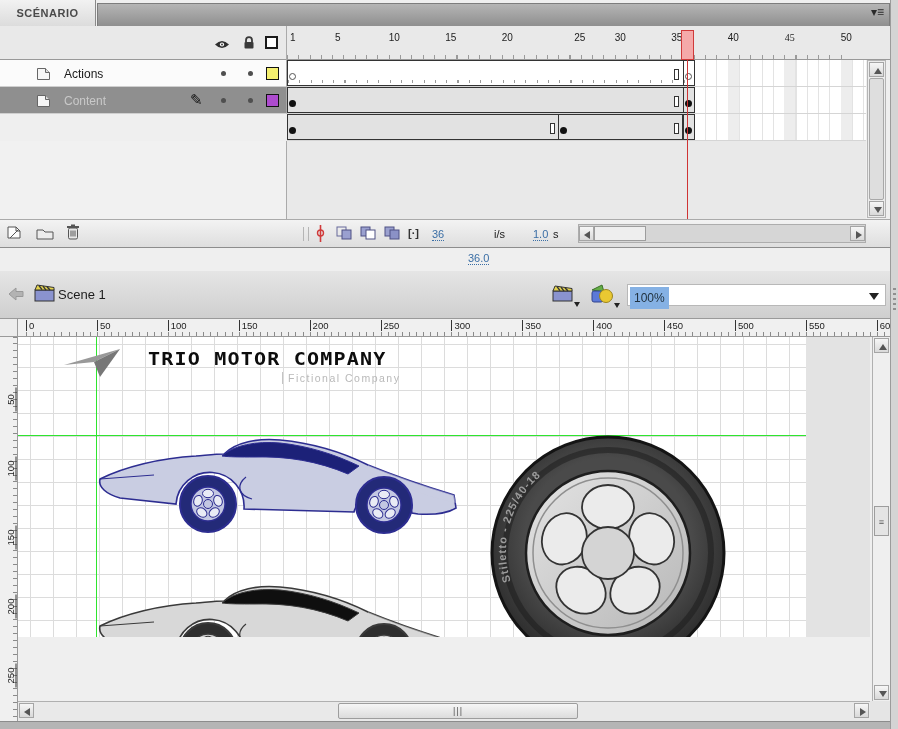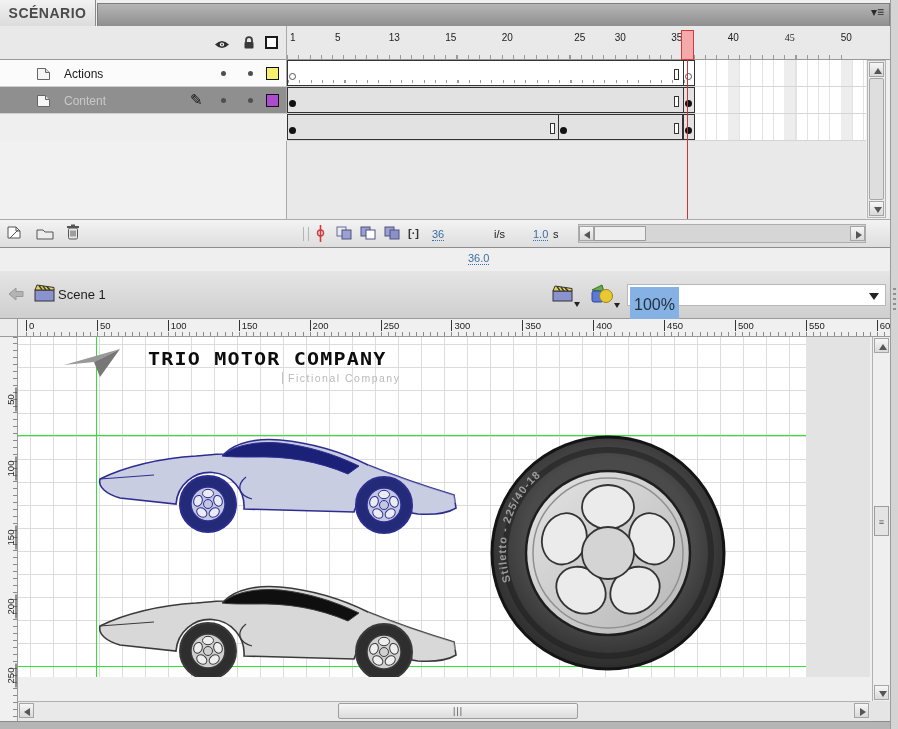--- a/index.html
+++ b/index.html
@@ -3,21 +3,21 @@
 <meta charset="utf-8">
 <style>
   html,body{margin:0;padding:0;background:#808080;}
   *{box-sizing:border-box;}
   #app{position:relative;width:898px;height:729px;background:#efefef;overflow:hidden;
        font-family:"Liberation Sans",sans-serif;color:#222;-webkit-font-smoothing:antialiased;}
 
   
   #tl-tabbar{position:absolute;left:0;top:0;width:898px;height:26px;background:#efefef;}
   #tl-tab{position:absolute;left:0;top:0;width:96px;height:26px;background:linear-gradient(#f2f2f2,#dcdcdc);
-          border-right:1px solid #8a8a8a;font-size:14px;font-weight:bold;color:#4a4a4a;
+          border-right:1px solid #8a8a8a;font-size:11px;font-weight:bold;color:#4a4a4a;
           letter-spacing:.5px;display:flex;align-items:center;justify-content:center;text-align:center;}
   #tl-tabrest{position:absolute;left:97px;top:3px;right:8px;height:23px;
           background:linear-gradient(#b5b5b5,#8f8f8f);border:1px solid #7d7d7d;border-bottom:none;}
   #tl-menu{position:absolute;right:14px;top:5px;font-size:12px;color:#2a2a2a;line-height:14px;}
 
   #tl-header{position:absolute;left:0;top:26px;width:890px;height:34px;background:#e9e9e9;border-bottom:1px solid #999;}
   #tl-header-left{position:absolute;left:0;top:0;width:287px;height:34px;border-right:1px solid #aaa;}
   .hd-ico{position:absolute;top:10px;}
   #hd-eye{left:214px;} #hd-lock{left:243px;} 
   #hd-square{left:265px;top:10px;width:13px;height:13px;border:2px solid #1a1a1a;background:#fff;}
@@ -88,35 +88,35 @@
 
   
   #edit-bar{position:absolute;left:0;top:271px;width:890px;height:48px;background:linear-gradient(#e5e5e5,#cfcfcf);border-bottom:1px solid #9a9a9a;}
   #eb-back{position:absolute;left:8px;top:16px;}
   #eb-sceneico{position:absolute;left:34px;top:13px;}
   #eb-scene{position:absolute;left:58px;top:16px;font-size:13px;color:#1c1c1c;}
   #eb-editscene{position:absolute;left:552px;top:13px;}
   #eb-editsym{position:absolute;left:590px;top:13px;}
   .mini-caret{position:absolute;right:-6px;bottom:0;width:0;height:0;border-left:3.5px solid transparent;border-right:3.5px solid transparent;border-top:5px solid #222;}
   #eb-zoom{position:absolute;left:627px;top:13px;width:259px;height:22px;background:#fff;border:1px solid #b8b8b8;}
-  #eb-zoomval{position:absolute;left:2px;top:2px;padding:9px 4px;font-size:16px;background:#85b1e4;color:#21323f;}
+  #eb-zoomval{position:absolute;left:2px;top:2px;padding:4px 4px;font-size:12px;background:#85b1e4;color:#21323f;}
   #eb-zoomarrow{position:absolute;right:6px;top:8px;width:0;height:0;border-left:5px solid transparent;border-right:5px solid transparent;border-top:7px solid #222;}
 
   
   #ruler-corner{position:absolute;left:0;top:319px;width:18px;height:18px;background:#ececec;border-right:1px solid #9a9a9a;border-bottom:1px solid #9a9a9a;}
   #h-ruler{position:absolute;left:18px;top:319px;width:872px;height:18px;background:#f0f0f0;border-bottom:1px solid #9a9a9a;
      background-image:repeating-linear-gradient(90deg,#8a8a8a 0,#8a8a8a 1px,transparent 1px,transparent 7.09px);
      background-size:860px 4px;background-repeat:no-repeat;background-position:8px bottom;}
   .h-num{position:absolute;top:1px;font-size:9.5px;color:#222;border-left:1px solid #333;padding-left:2px;line-height:11px;}
   #v-ruler{position:absolute;left:0;top:337px;width:18px;height:385px;background:#f0f0f0;border-right:1px solid #9a9a9a;
      background-image:repeating-linear-gradient(0deg,#8a8a8a 0,#8a8a8a 1px,transparent 1px,transparent 6.9px);
      background-size:4px 380px;background-repeat:no-repeat;background-position:right 0;}
   .v-num{position:absolute;left:-1px;font-size:9.5px;color:#222;transform:rotate(-90deg);transform-origin:center;width:24px;text-align:center;border-bottom:1px solid #333;line-height:10px;}
 
-  #stage-canvas{position:absolute;left:18px;top:337px;width:852px;height:340px;background:#fff;overflow:hidden;}
+  #stage-canvas{position:absolute;left:18px;top:337px;width:852px;height:300px;background:#fff;overflow:hidden;}
   #stage-grid{position:absolute;left:0;top:0;width:788px;height:364px;z-index:1;
      background-image:linear-gradient(90deg,#dcdcdc 1px,transparent 1px),linear-gradient(#dcdcdc 1px,transparent 1px);
      background-size:23px 23px;background-position:12px 7px;}
   #pasteboard{position:absolute;left:788px;top:0;width:64px;height:364px;background:#e3e3e3;z-index:5;}
   .guide{position:absolute;background:#2ee52e;z-index:2;}
   #guide-v{left:78px;top:0;width:1px;height:364px;}
   #guide-h1{left:0;top:98px;width:788px;height:1px;}
   #guide-h2{left:0;top:329px;width:788px;height:1px;}
 
   #logo{position:absolute;left:44px;top:8px;z-index:3;}
@@ -171,21 +171,21 @@
         <svg width="12" height="14" viewBox="0 0 12 14">
             <path d="M3,6 V4.2 a3,3 0 0 1 6,0 V6" fill="none" stroke="#3a3a3a" stroke-width="1.8"></path>
             <rect x="1.5" y="6" width="9" height="6.5" rx="1" fill="#3a3a3a"></rect>
           </svg>
       </span>
       <span class="hd-ico" id="hd-square"></span>
     </div>
     <div id="tl-ruler">
         <span class="tl-num" style="left: -6.35px;">1</span>
         <span class="tl-num" style="left: 38.85px;">5</span>
-        <span class="tl-num" style="left: 95.35px;">13</span>
+        <span class="tl-num" style="left: 95.35px;">10</span>
         <span class="tl-num" style="left: 151.85px;">15</span>
         <span class="tl-num" style="left: 208.35px;">20</span>
         <span class="tl-num" style="left: 264.85px; margin-left: 16px;">25</span>
         <span class="tl-num" style="left: 321.35px;">30</span>
         <span class="tl-num" style="left: 377.85px;">35</span>
         <span class="tl-num" style="left: 434.35px;">40</span>
         <span class="tl-num" style="left: 490.85px; font-family: Liberation Serif, serif;">45</span>
         <span class="tl-num" style="left: 547.35px;">50</span>
       </div>
   </div>

